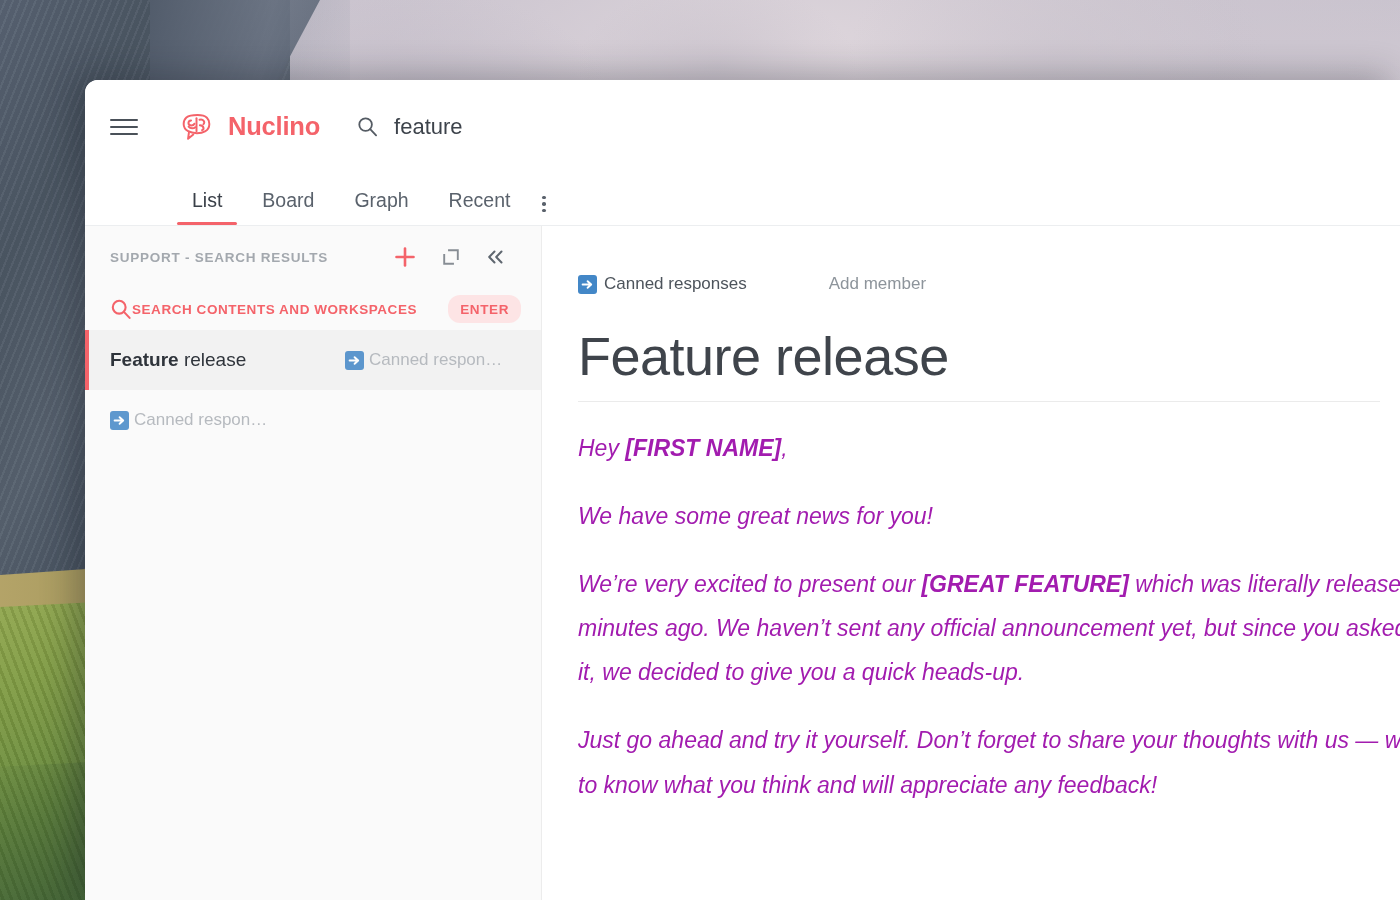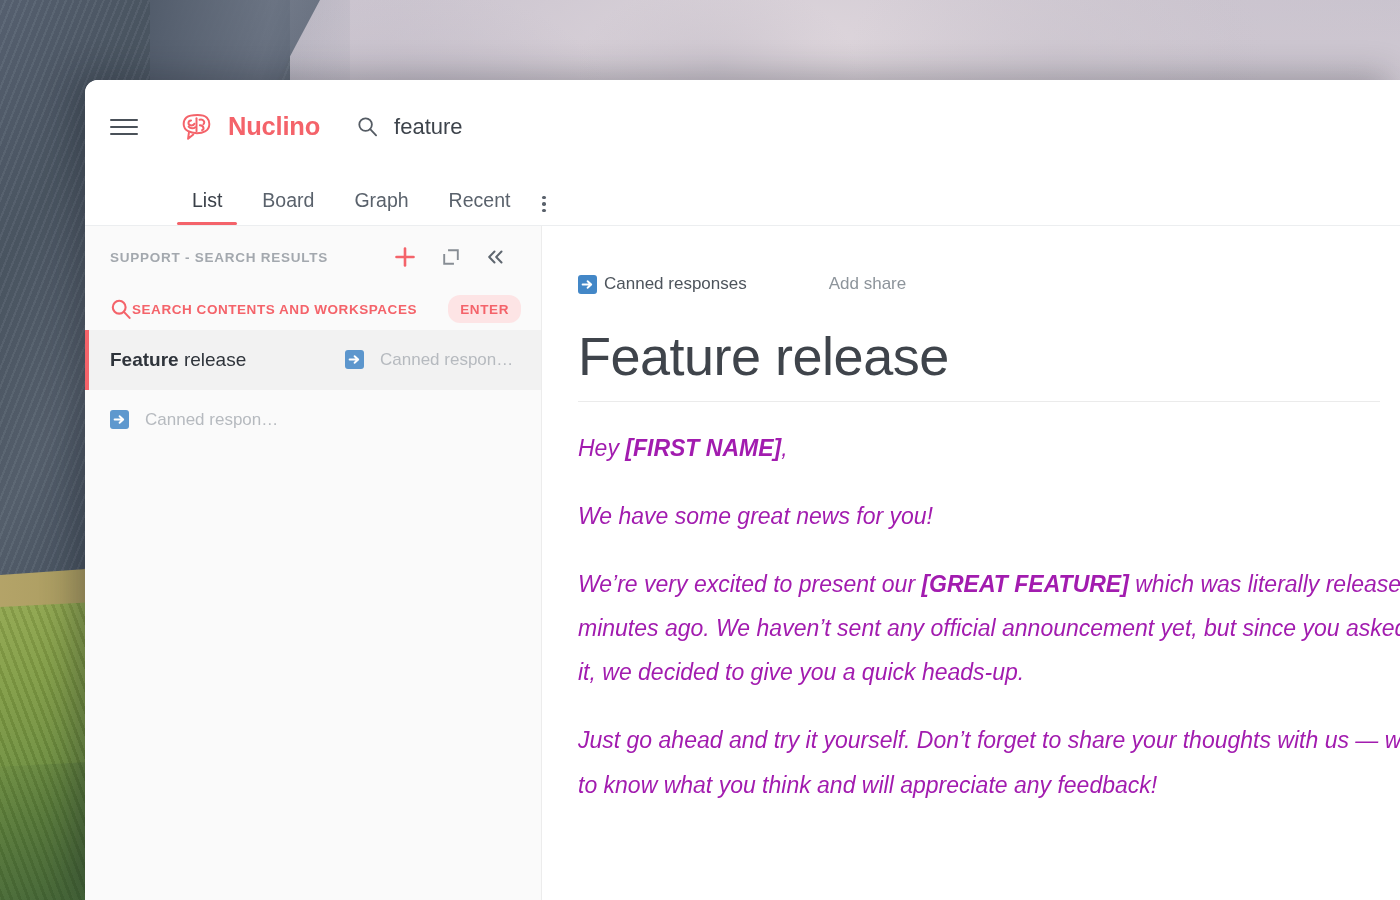--- a/index.html
+++ b/index.html
@@ -241,21 +241,21 @@
   }
   .result-title {
     font-size: 19px;
     color: #2f343b;
     flex: 1 1 auto;
     white-space: nowrap;
   }
   .result-title b { font-weight: bold; }
   .result-title span { font-weight: 400; }
   .result-meta {
-    display: flex; align-items: flex-start; gap: 16px;
+    display: flex; align-items: flex-end; gap: 5px;
     width: 176px;
     white-space: nowrap;
   }
   .result-meta .label {
     font-size: 17px;
     color: #b6babf;
     overflow: hidden;
     text-overflow: ellipsis;
   }
 
@@ -455,21 +455,21 @@
 
       <div class="doc-meta">
         <div class="doc-breadcrumb">
           <span class="arrow-tile">
             <svg width="13" height="13" viewBox="0 0 13 13">
               <path d="M1.6 6.5 H8.6 M6.6 3.2 L10.2 6.5 L6.6 9.8" fill="none" stroke="#ffffff" stroke-width="1.9" stroke-linecap="round" stroke-linejoin="round"></path>
             </svg>
           </span>
           <span class="txt">Canned responses</span>
         </div>
-        <div class="add-member">Add share</div>
+        <div class="add-member">Add member</div>
       </div>
 
       <div class="doc-title">Feature release</div>
 
       <div class="doc-rule"></div>
 
       <div class="doc-p"><span>Hey </span><b>[FIRST NAME]</b><span>,</span></div>
 
       <div class="doc-p"><span>We have some great news for you!</span></div>
 

